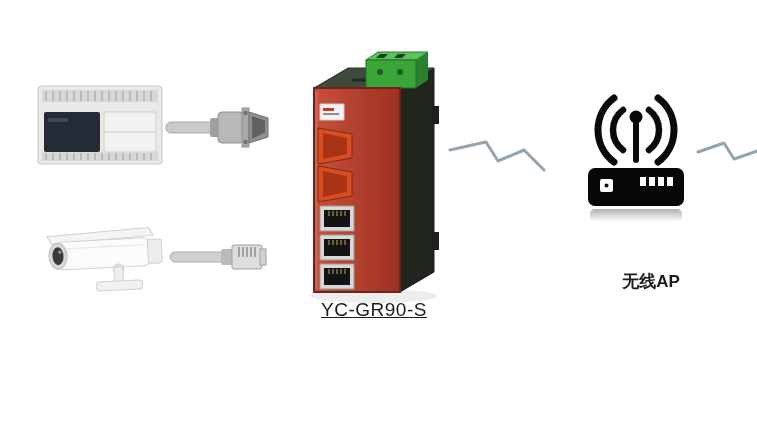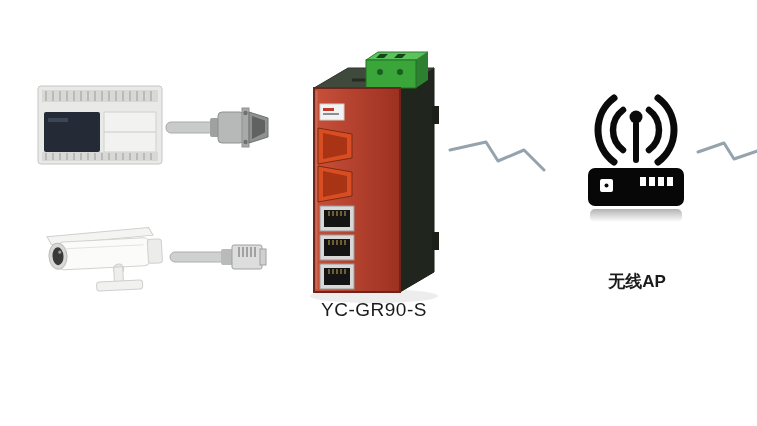--- a/index.html
+++ b/index.html
@@ -2,22 +2,22 @@
 <html><head>
 <meta charset="utf-8">
 <style>
   html,body{margin:0;padding:0;background:#fff;}
   #canvas{
     position:relative;width:757px;height:426px;background:#ffffff;
     overflow:hidden;font-family:"Liberation Sans",sans-serif;
   }
   #canvas svg{position:absolute;left:0;top:0;display:block;}
   .label{position:absolute;color:#1b1b1b;text-align:center;line-height:1.2;}
-  #gateway-label{left:298px;top:299px;width:152px;font-size:19px;letter-spacing:.5px;}
-  #ap-label{left:578px;top:272px;width:118px;font-size:17px;font-weight:bold;}
+  #gateway-label{left:298px;top:299px;width:152px;font-size:19px;letter-spacing:.5px;text-decoration:underline;}
+  #ap-label{left:592px;top:272px;width:118px;font-size:17px;font-weight:bold;}
 </style>
 </head>
 <body>
 
 <div id="canvas">
 
 <svg width="757" height="426" viewBox="0 0 757 426">
   <defs>
     <linearGradient id="redGrad" x1="0" y1="0" x2="1" y2="0">
       <stop offset="0" stop-color="#c8503a"></stop>

